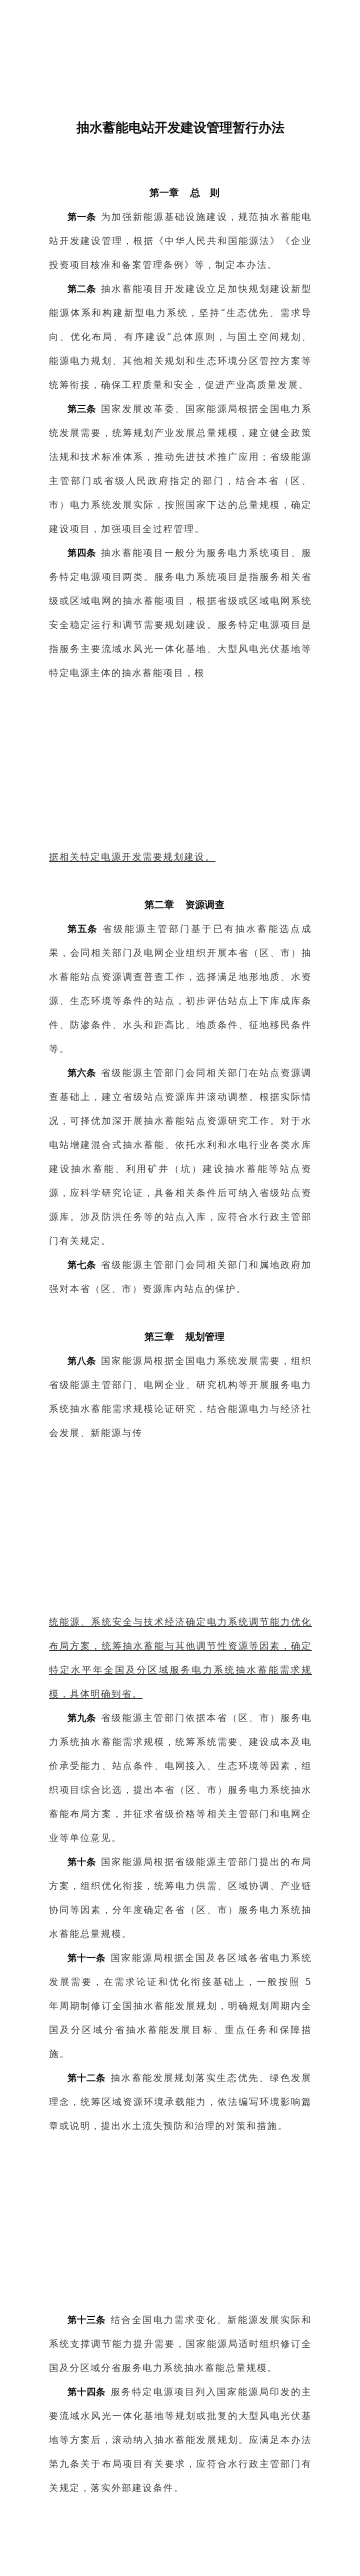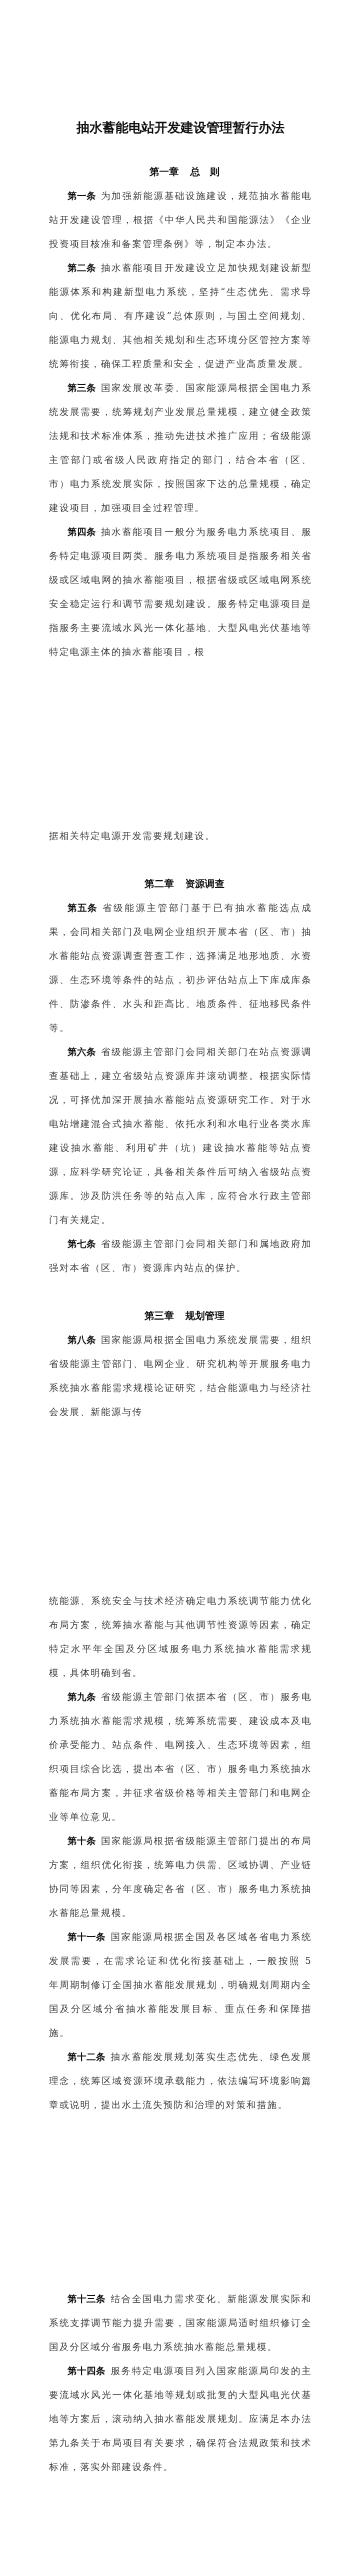--- a/index.html
+++ b/index.html
@@ -1,24 +1,24 @@
 <!DOCTYPE html>
 <html style="font-size:8.2px"><head>
 <meta charset="utf-8">
 <style>
   html, body { margin: 0; padding: 0; background: #ffffff; }
   body { width: 361px; font-family: "DejaVu Serif", "Liberation Serif", serif; color: #3a3a3a; }
   .doc { position: relative; width: 361px; }
   .top-space { height: 106px; }
-  .title { text-align: center; font-family: Liberation Serif, serif; font-weight: bold; font-size: 13px; color: #111; letter-spacing: 0px; height: 26px; line-height: 26px; margin-bottom: 19px; }
+  .title { text-align: center; font-family: Liberation Serif, serif; font-weight: bold; font-size: 13px; color: #111; letter-spacing: 0px; height: 26px; line-height: 26px; margin-bottom: 40px; }
   .chapter { text-align: center; font-family: "DejaVu Sans", "Liberation Sans", sans-serif; font-weight: bold; font-size: 9.8px; color: #111; height: 24px; line-height: 24px; padding-left: 8px; }
   .chapter .gap { display: inline-block; width: 11.3px; }
   .chapter-space { height: 24px; }
   .para { margin: 0 49px 0 49px; font-size: 9.3px; line-height: 24px; text-align: justify; letter-spacing: 1.1px; text-indent: 18.5px; }
-  .para.cont { text-indent: 0; }
+  .para.cont { text-indent: 0; text-decoration: underline; }
   .art { font-family: "DejaVu Sans", "Liberation Sans", sans-serif; font-weight: bold; color: #111; letter-spacing: 0; margin-right: 5.2px; }
   .pagegap { display: block; }
 </style>
 </head>
 <body>
 
 <div class="doc">
   <div class="top-space"></div>
   <h1 class="title">抽水蓄能电站开发建设管理暂行办法</h1>
 
@@ -40,16 +40,16 @@
   <div class="chapter"><span>第三章</span><span class="gap"></span><span>规划管理</span></div>
   <p class="para"><span class="art">第八条</span><span>国家能源局根据全国电力系统发展需要，组织省级能源主管部门、电网企业、研究机构等开展服务电力系统抽水蓄能需求规模论证研究，结合能源电力与经济社会发展、新能源与传</span></p>
   <div class="pagegap" style="height:165px"></div>
   <p class="para cont">统能源、系统安全与技术经济确定电力系统调节能力优化布局方案，统筹抽水蓄能与其他调节性资源等因素，确定特定水平年全国及分区域服务电力系统抽水蓄能需求规模，具体明确到省。</p>
   <p class="para"><span class="art">第九条</span><span>省级能源主管部门依据本省（区、市）服务电力系统抽水蓄能需求规模，统筹系统需要、建设成本及电价承受能力、站点条件、电网接入、生态环境等因素，组织项目综合比选，提出本省（区、市）服务电力系统抽水蓄能布局方案，并征求省级价格等相关主管部门和电网企业等单位意见。</span></p>
   <p class="para"><span class="art">第十条</span><span>国家能源局根据省级能源主管部门提出的布局方案，组织优化衔接，统筹电力供需、区域协调、产业链协同等因素，分年度确定各省（区、市）服务电力系统抽水蓄能总量规模。</span></p>
   <p class="para"><span class="art">第十一条</span><span>国家能源局根据全国及各区域各省电力系统发展需要，在需求论证和优化衔接基础上，一般按照 5 年周期制修订全国抽水蓄能发展规划，明确规划周期内全国及分区域分省抽水蓄能发展目标、重点任务和保障措施。</span></p>
   <p class="para"><span class="art">第十二条</span><span>抽水蓄能发展规划落实生态优先、绿色发展理念，统筹区域资源环境承载能力，依法编写环境影响篇章或说明，提出水土流失预防和治理的对策和措施。</span></p>
   <div class="pagegap" style="height:170px"></div>
   <p class="para"><span class="art">第十三条</span><span>结合全国电力需求变化、新能源发展实际和系统支撑调节能力提升需要，国家能源局适时组织修订全国及分区域分省服务电力系统抽水蓄能总量规模。</span></p>
-  <p class="para"><span class="art">第十四条</span><span>服务特定电源项目列入国家能源局印发的主要流域水风光一体化基地等规划或批复的大型风电光伏基地等方案后，滚动纳入抽水蓄能发展规划。应满足本办法第九条关于布局项目有关要求，确保符合法规政策和技术标准，落实外部建设条件。</span></p>
+  <p class="para"><span class="art">第十四条</span><span>服务特定电源项目列入国家能源局印发的主要流域水风光一体化基地等规划或批复的大型风电光伏基地等方案后，滚动纳入抽水蓄能发展规划。应满足本办法第九条关于布局项目有关要求，应符合水行政主管部门有关规定，落实外部建设条件。</span></p>
 
 </div>
 
 
 </body></html>

